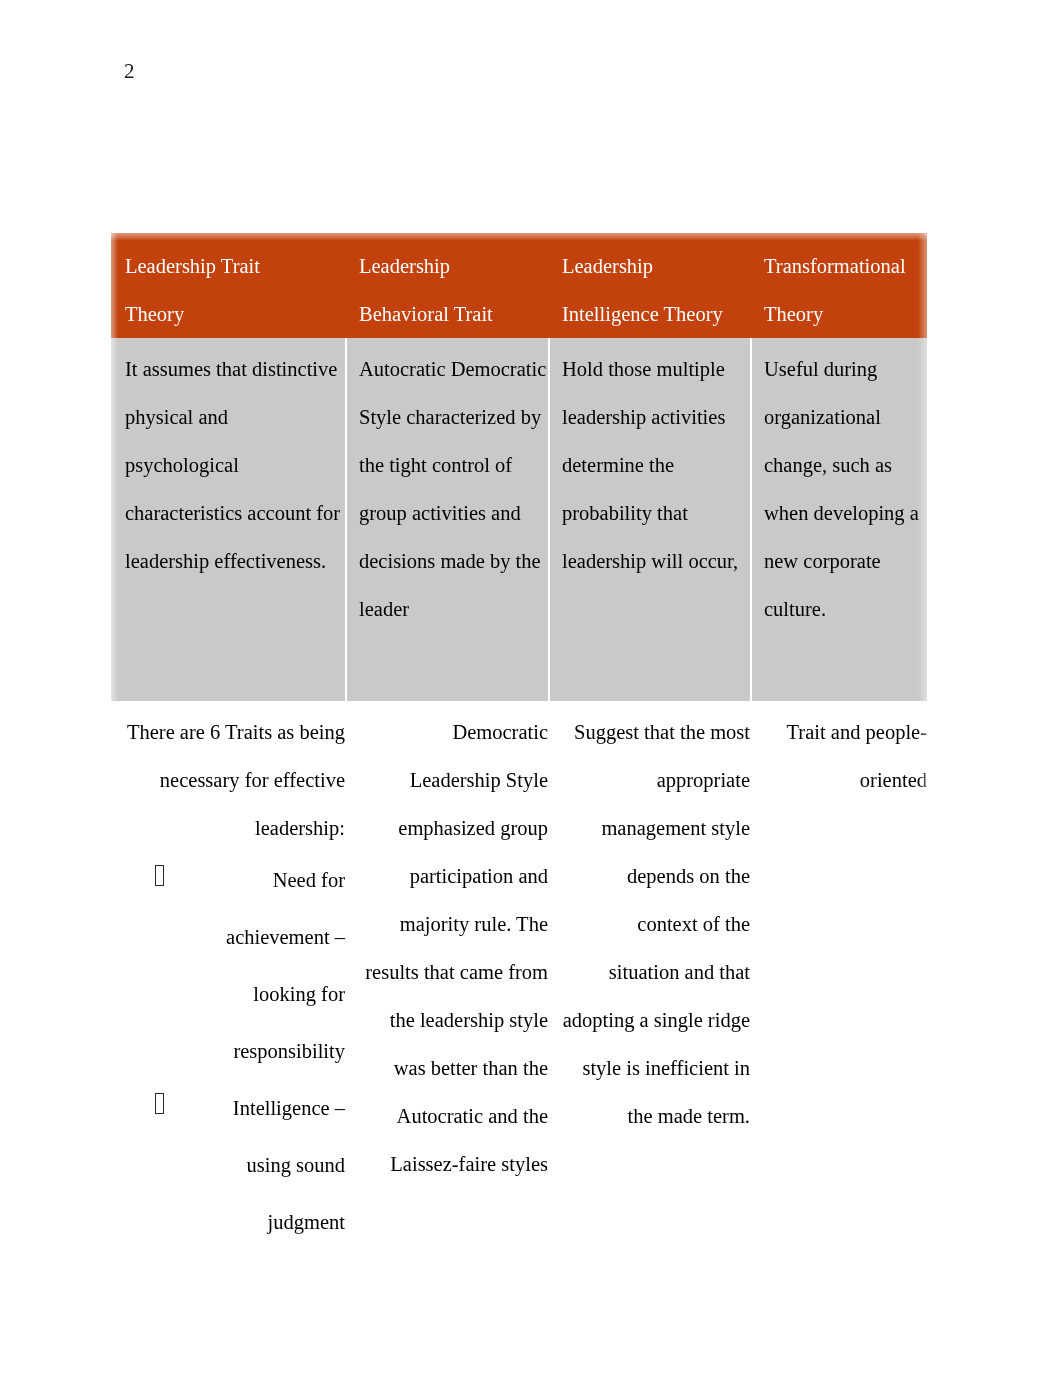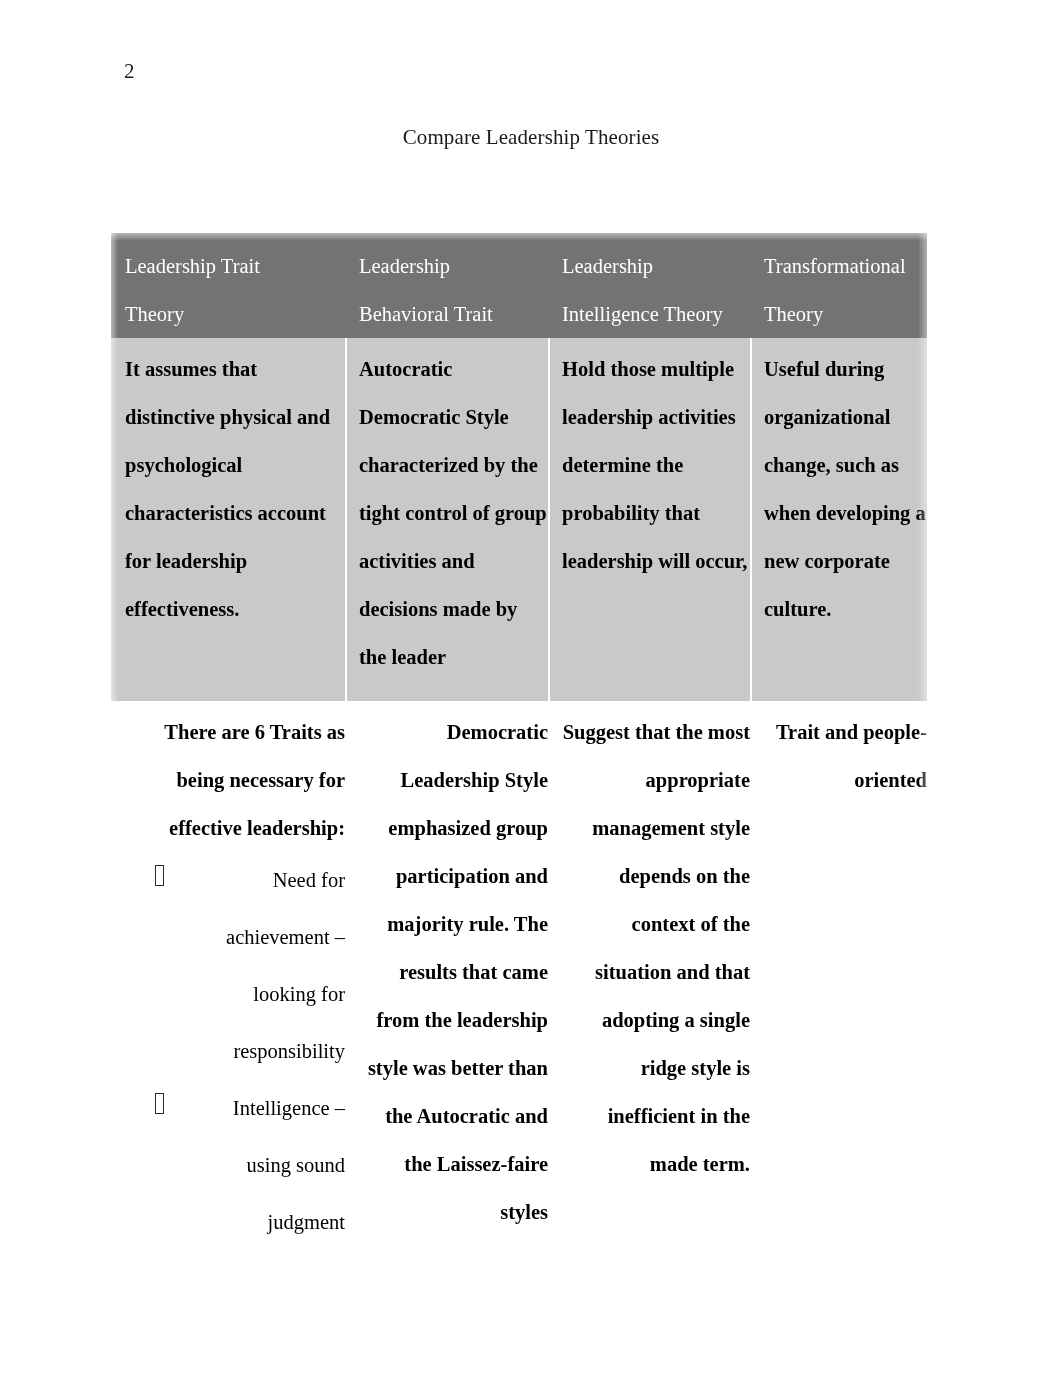--- a/index.html
+++ b/index.html
@@ -72,21 +72,21 @@
   }
 
   
   col.c1 { width: 234px; }
   col.c2 { width: 203px; }
   col.c3 { width: 202px; }
   col.c4 { width: 177px; }
 
   
   .hdr td {
-    background: #737373;
+    background: #c2410c;
     color: #ffffff;
     height: 80px;
     padding-top: 9px;
     padding-bottom: 0;
   }
   .hdr .hl { display: block; }
 
   
   .row-shaded td {
     background: #c9c9c9;
@@ -101,21 +101,21 @@
     height: 560px;
     text-align: right;
   }
 
   
   .row-shaded td + td,
   .row-plain td + td {
     box-shadow: inset 2px 0 0 #ffffff;
   }
 
-  .cell-text { display: block; font-weight: bold; }
+  .cell-text { display: block; }
 
   
   ul.bullets {
     list-style: none;
     margin: 0;
     padding: 0;
   }
   ul.bullets li {
     position: relative;
     padding-left: 74px;
@@ -161,21 +161,20 @@
     background: #ffffff;
   }
 </style>
 </head>
 <body>
 
 <div class="page">
 
   <div class="page-number">2</div>
 
-  <div class="doc-title">Compare Leadership Theories</div>
 
   <div class="table-wrap">
     <table class="tbl">
       <colgroup>
         <col class="c1">
           <col class="c2">
           <col class="c3">
           <col class="c4">
       </colgroup>
       <tbody>

